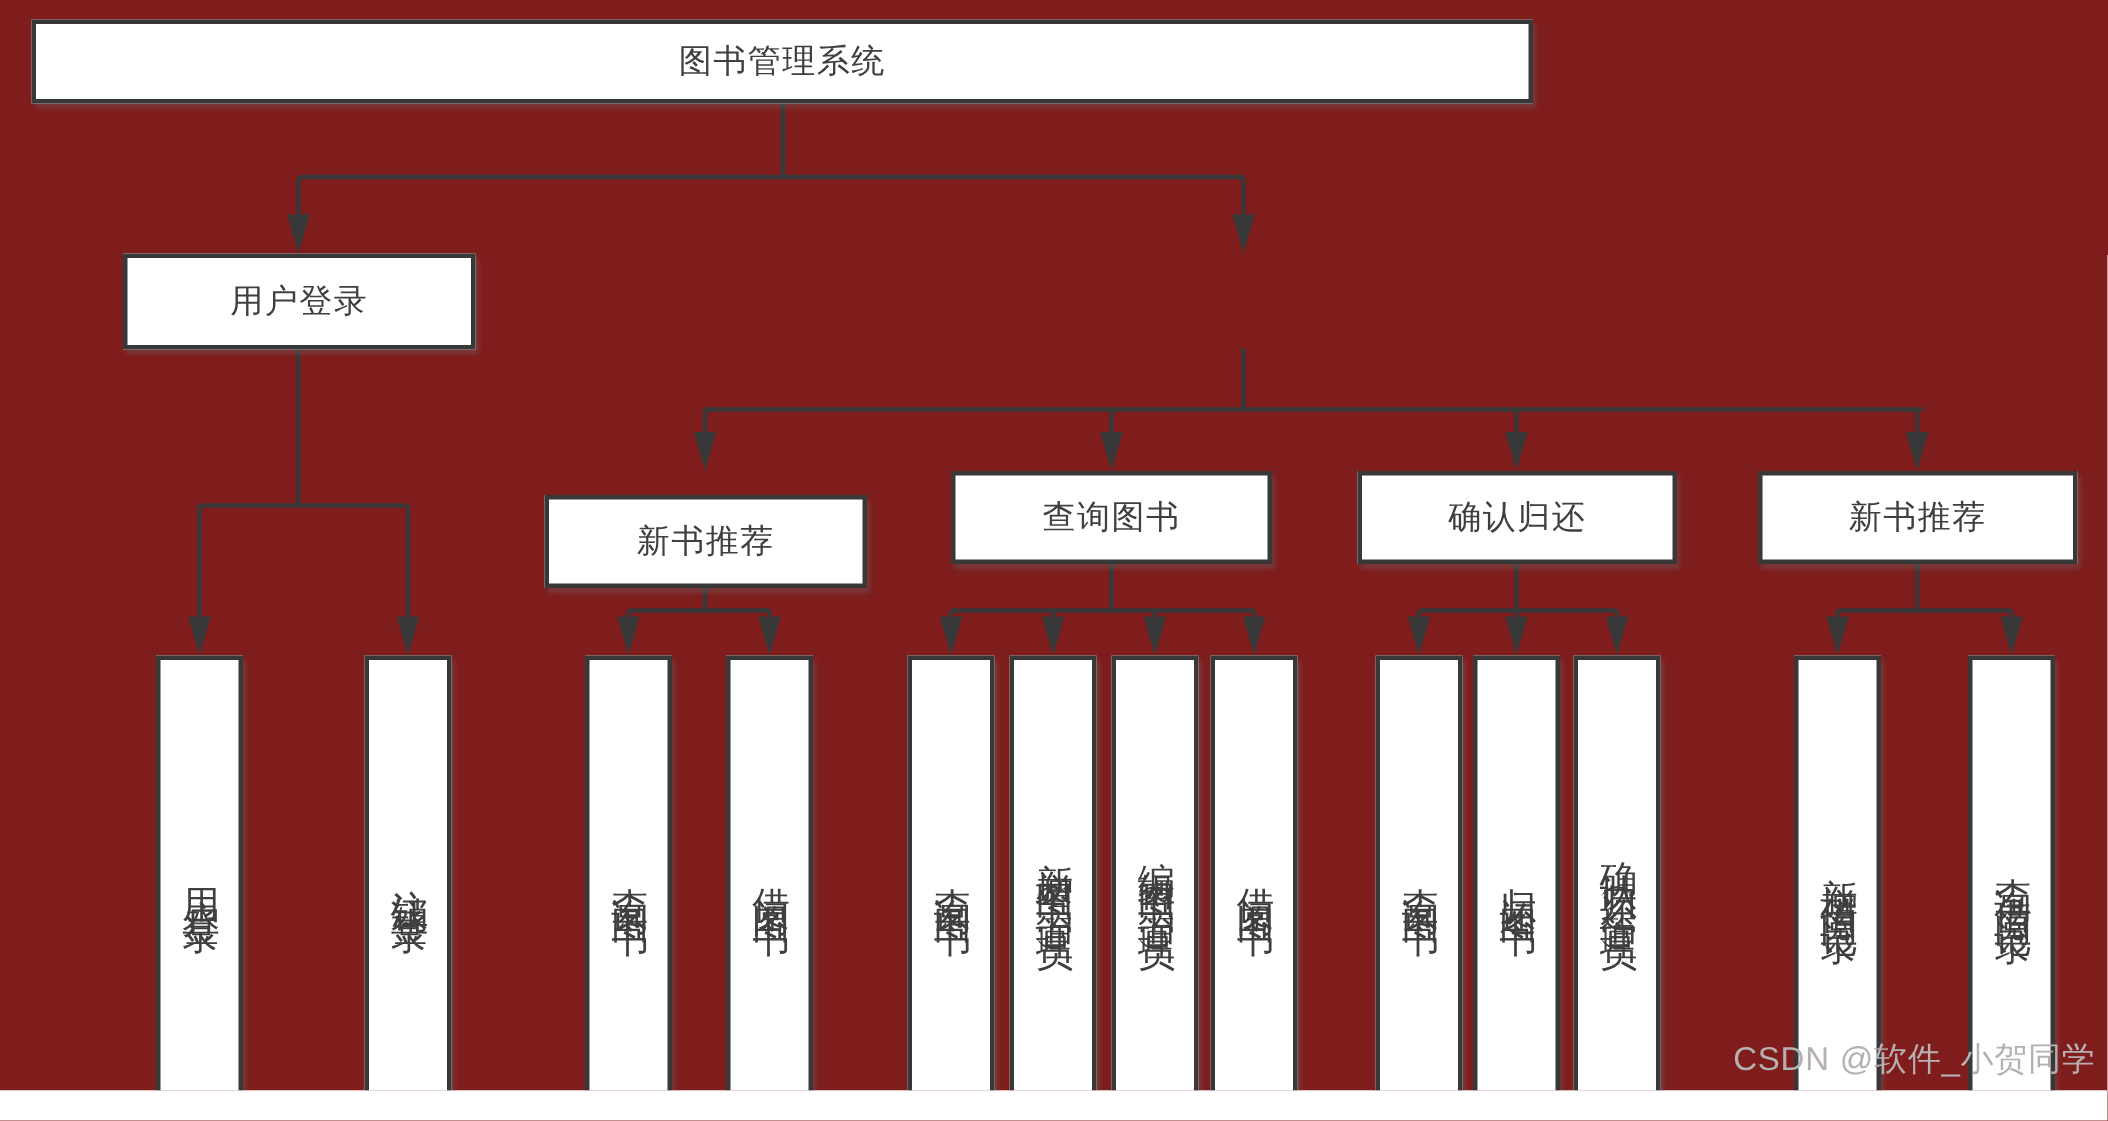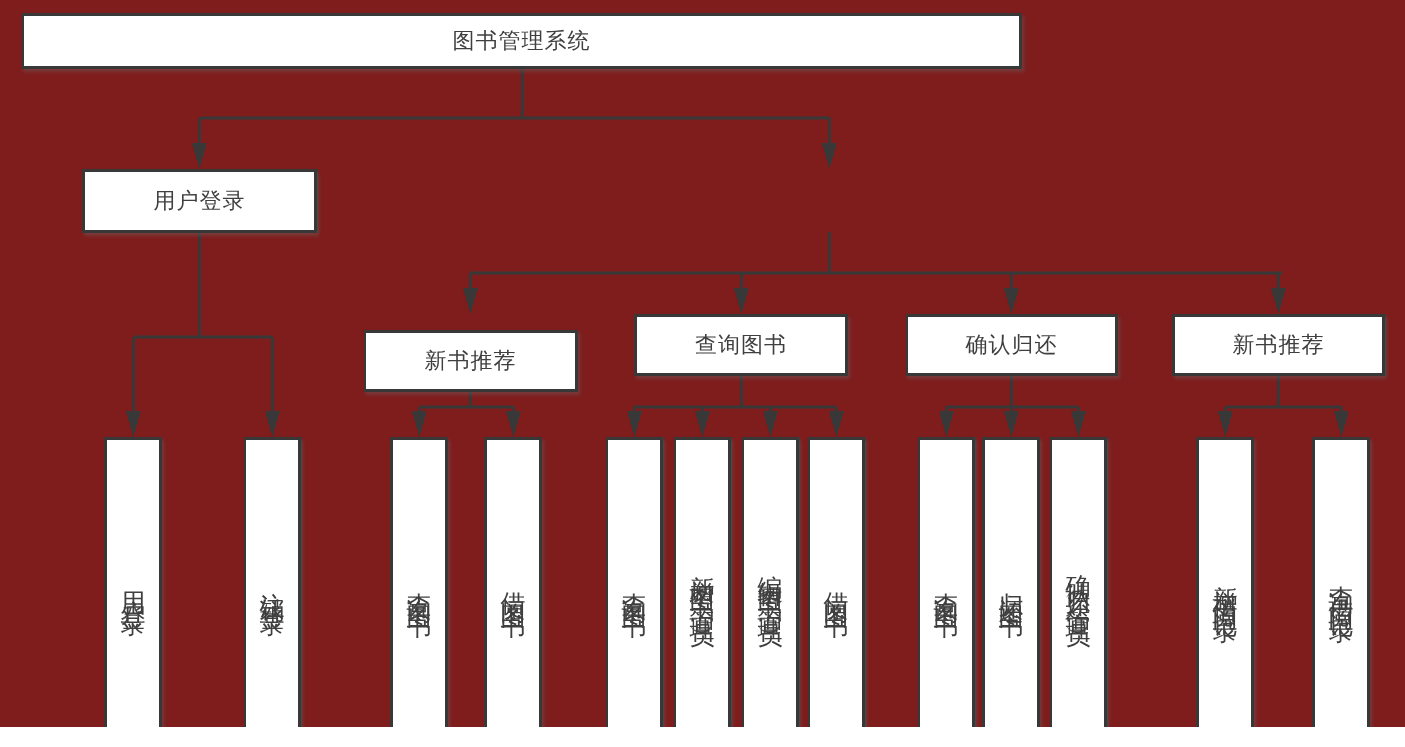--- a/index.html
+++ b/index.html
@@ -91,13 +91,14 @@
   <div class="node v" style="left:741px;top:437px;width:58px;height:298px">编辑图书（管理员）</div>
   <div class="node v" style="left:807px;top:437px;width:58px;height:298px">借阅图书</div>
 
   <div class="node v" style="left:917px;top:437px;width:58px;height:298px">查询图书</div>
   <div class="node v" style="left:982px;top:437px;width:58px;height:298px">归还图书</div>
   <div class="node v" style="left:1049px;top:437px;width:58px;height:298px">确认归还（管理员）</div>
 
   <div class="node v" style="left:1196px;top:437px;width:58px;height:298px">新增借阅记录</div>
   <div class="node v" style="left:1312px;top:437px;width:58px;height:298px">查询借阅记录</div>
 
+  <div id="watermark">CSDN @软件_小贺同学</div>
 </div>
 
 </body></html>

